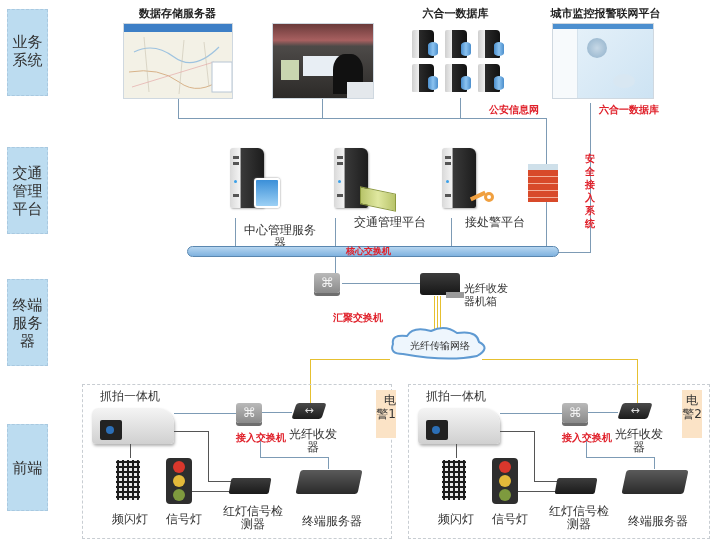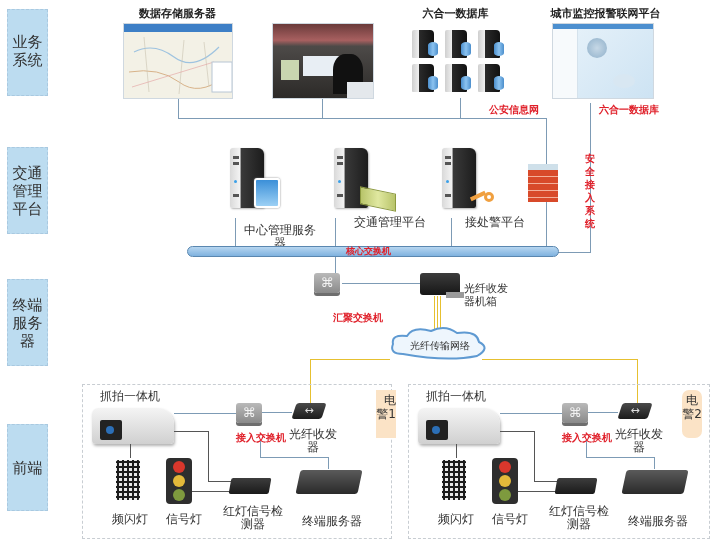--- a/index.html
+++ b/index.html
@@ -204,21 +204,21 @@
 <div class="abs" style="left:418px;top:408px;width:82px;height:36px;background:linear-gradient(#f4f4f4,#d0d0d0);border-radius:6px 16px 4px 4px;box-shadow:1px 2px 3px rgba(0,0,0,0.3);">
   <div class="abs" style="left:8px;top:12px;width:22px;height:20px;background:#222;border-radius:2px;"></div>
   <div class="abs" style="left:14px;top:18px;width:8px;height:8px;background:#2c6fb7;border-radius:50%;"></div>
 </div>
 <div class="line-h" style="left:500px;top:413px;width:62px;"></div>
 <div class="switch" style="left:562px;top:403px;"></div>
 <div class="red-label" style="left:562px;top:431px;">接入交换机</div>
 <div class="line-h" style="left:588px;top:412px;width:30px;"></div>
 <div class="fiber" style="left:620px;top:403px;"></div>
 <div class="dev-label" style="left:612px;top:428px;width:54px;">光纤收发器</div>
-<div class="ej-badge" style="left:682px;top:390px;border-radius:7px;">电警2</div>
+<div class="ej-badge" style="left:682px;top:390px;">电警2</div>
 
 <div class="line-v" style="left:586px;top:441px;height:16px;"></div>
 <div class="line-h" style="left:586px;top:457px;width:68px;"></div>
 <div class="line-v" style="left:654px;top:457px;height:12px;"></div>
 
 <div class="kline-v" style="left:456px;top:444px;height:14px;"></div>
 <div class="kline-h" style="left:500px;top:431px;width:34px;"></div>
 <div class="kline-v" style="left:534px;top:431px;height:50px;"></div>
 <div class="kline-h" style="left:534px;top:481px;width:25px;"></div>
 

